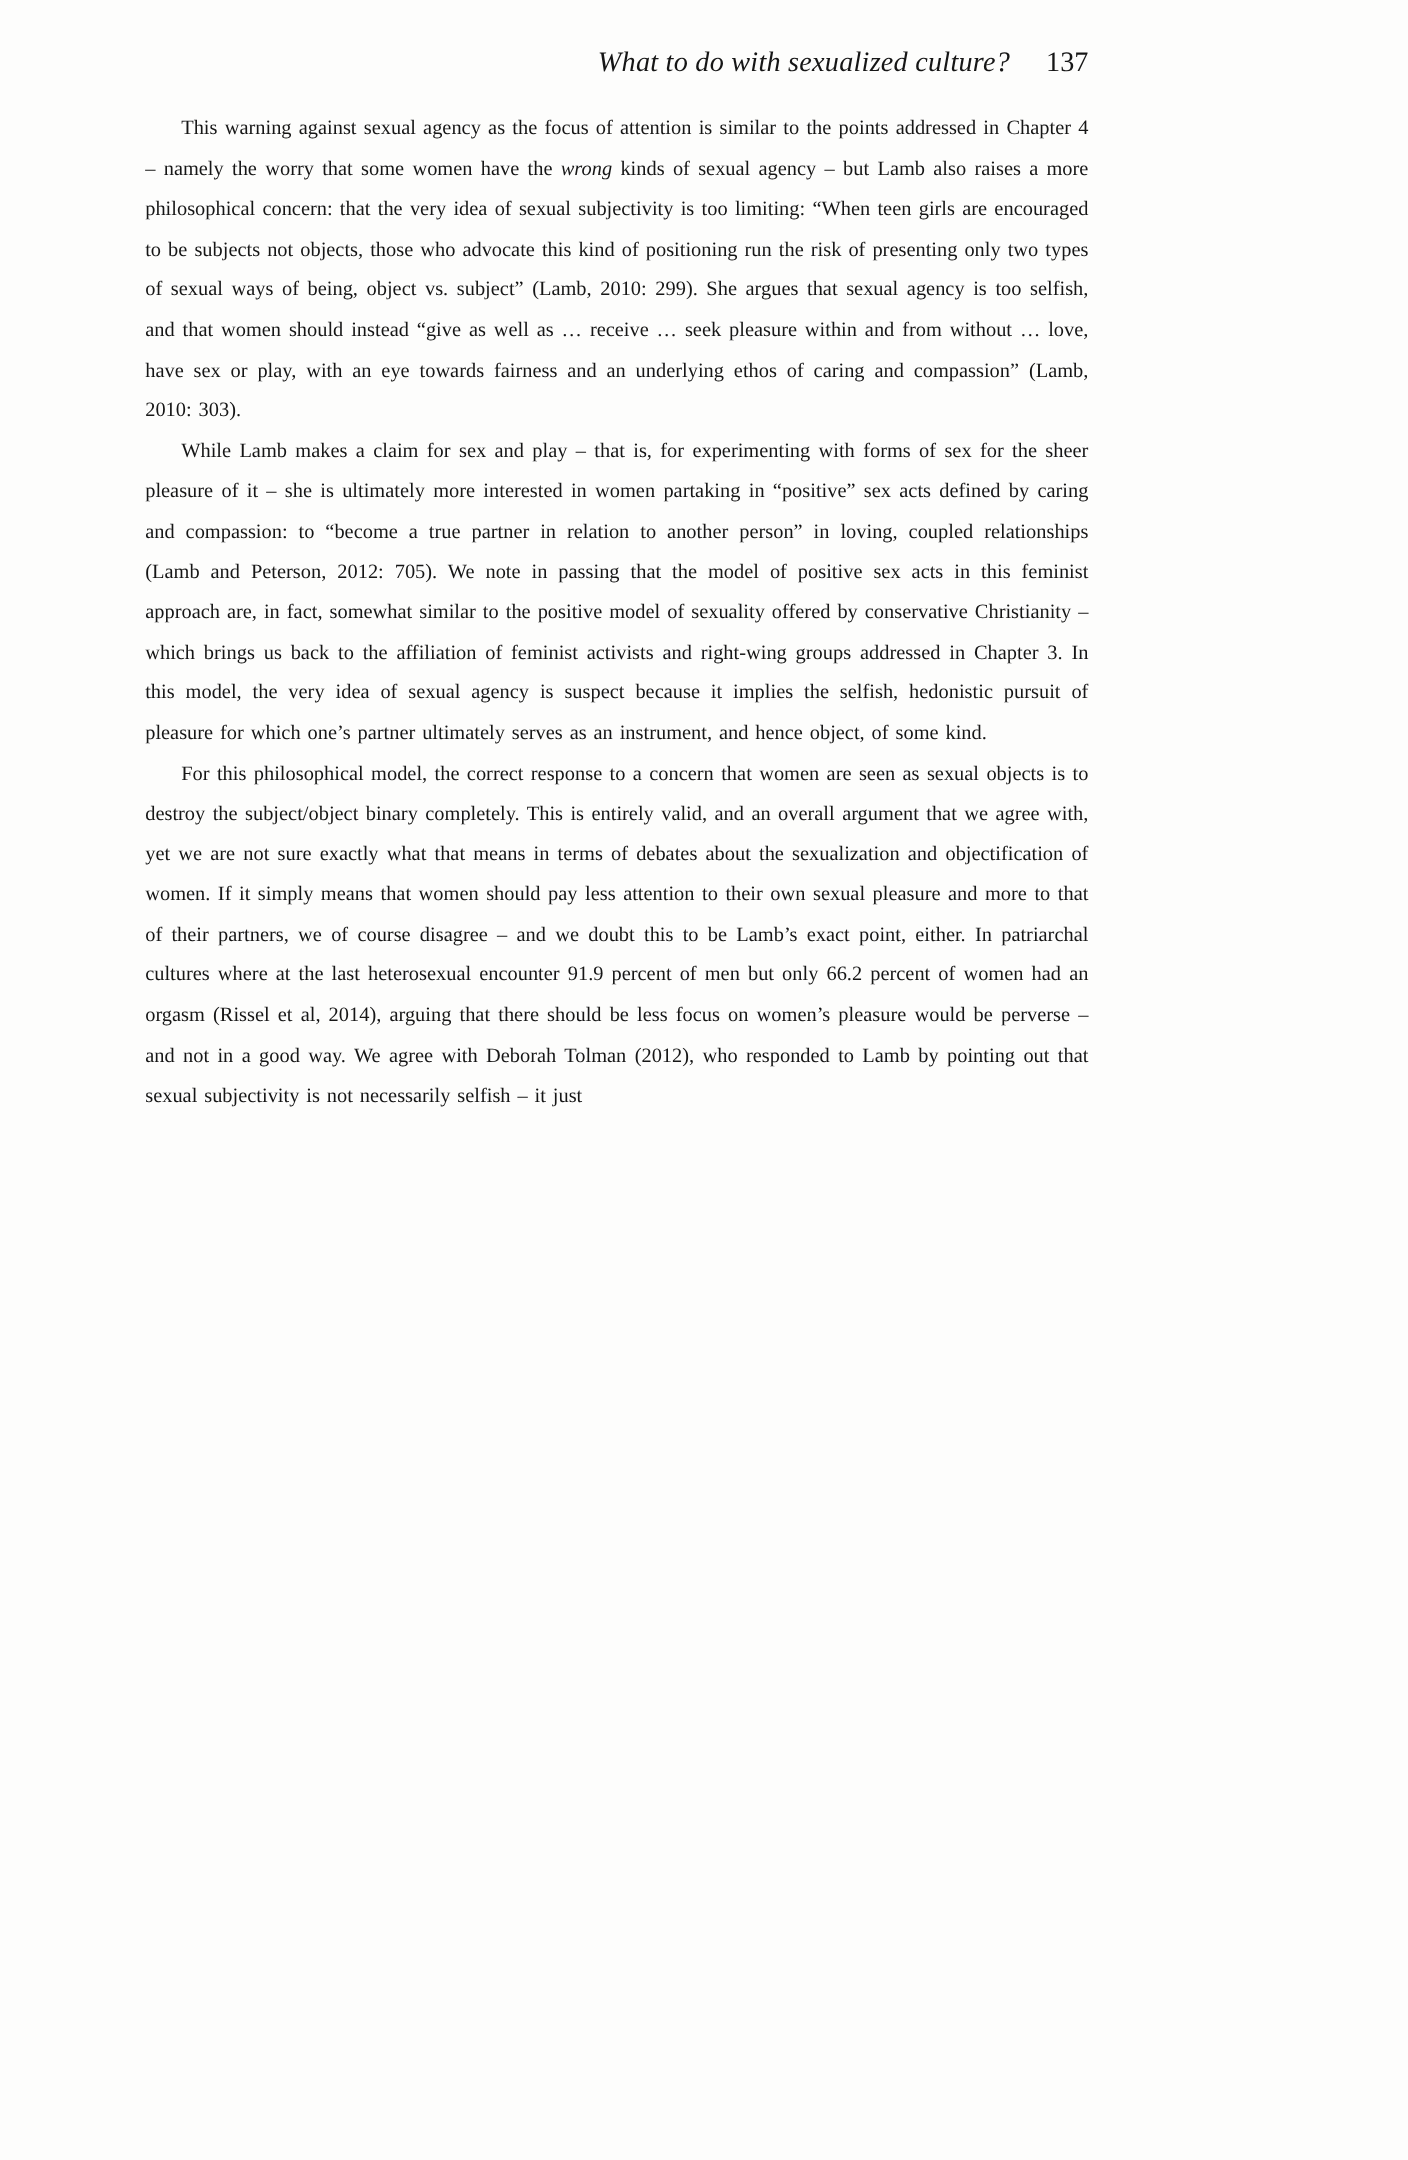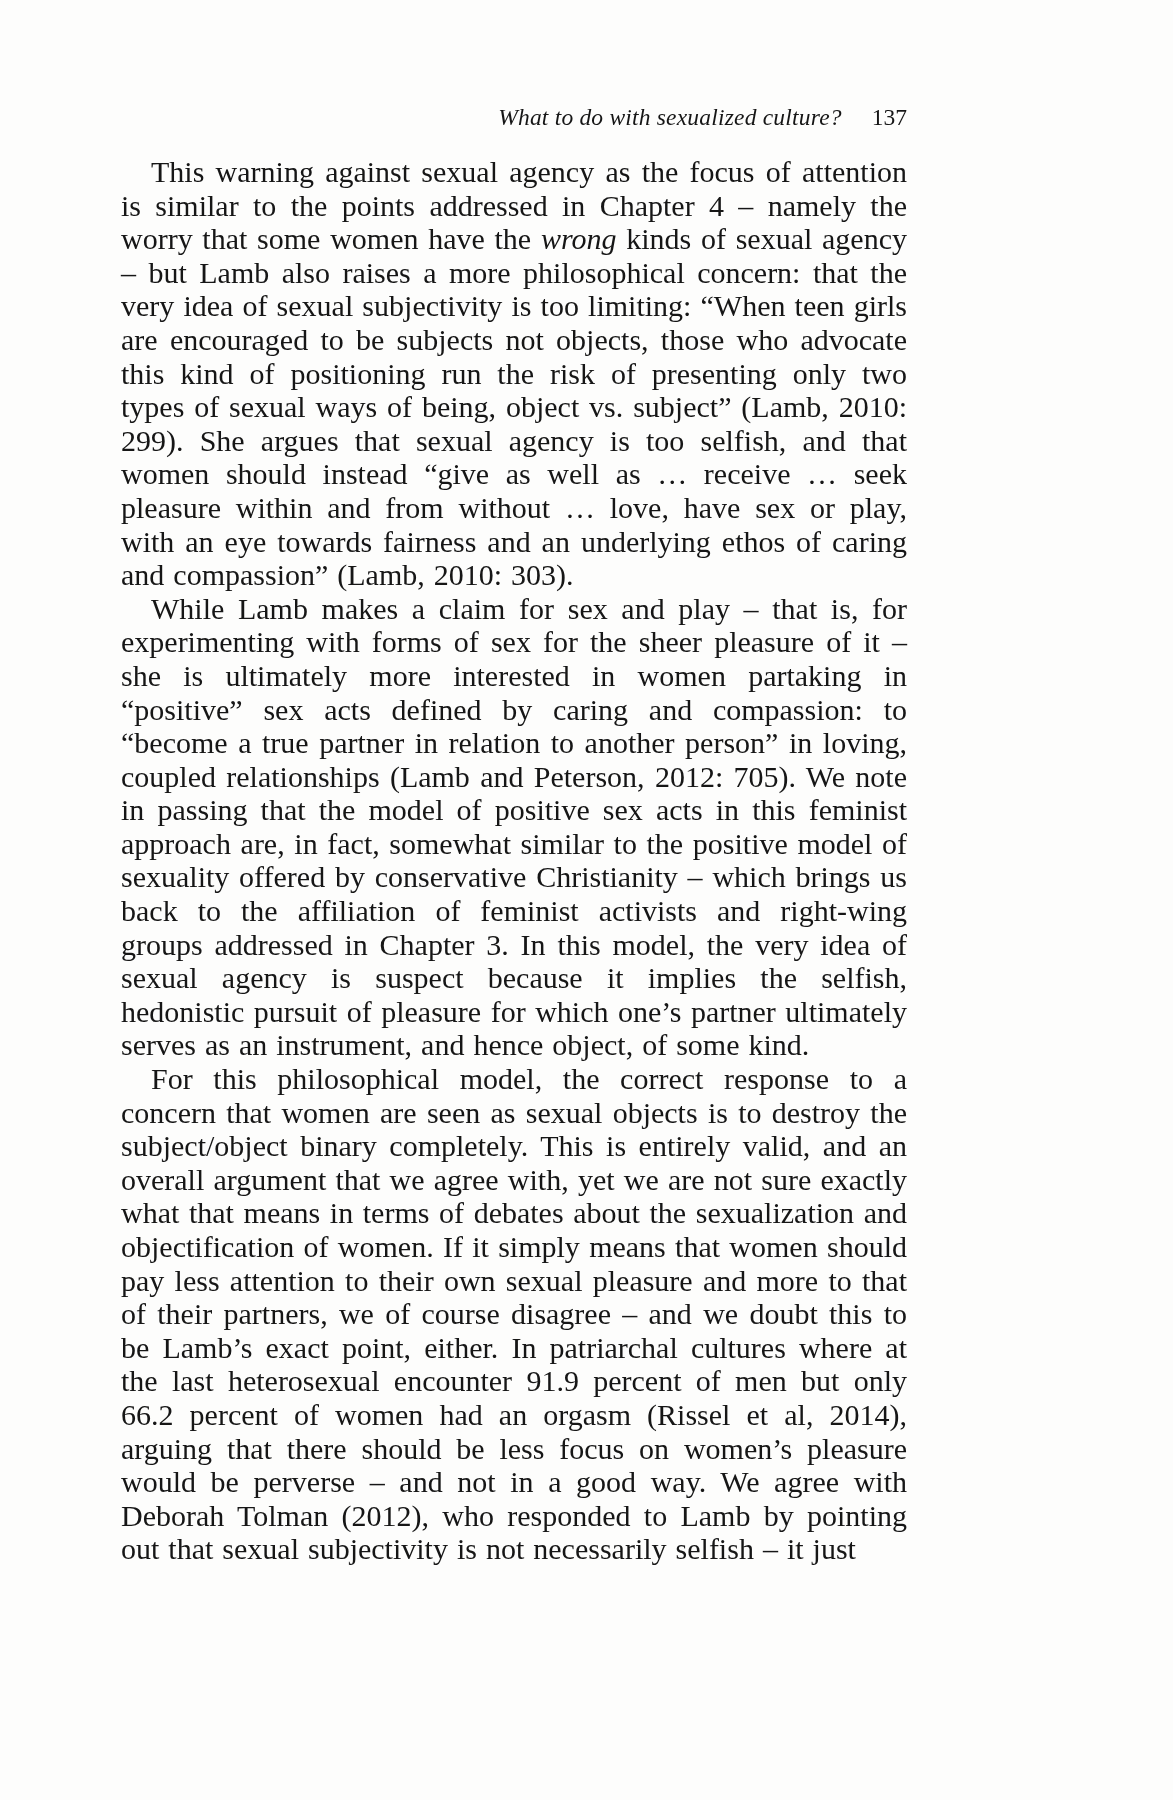--- a/index.html
+++ b/index.html
@@ -10,41 +10,41 @@
     width: 1173px;
     height: 1800px;
     background: #fdfdfc;
     font-family: "Liberation Serif", "DejaVu Serif", serif;
     color: #161616;
   }
   .page {
     box-sizing: border-box;
     width: 1173px;
     height: 1800px;
-    padding: 104px 266px 0 121px;
+    padding: 39px 266px 0 121px;
   }
   .page-header {
     display: flex;
     justify-content: flex-end;
     align-items: baseline;
     font-size: 23.5px;
     margin-bottom: 24px;
     white-space: nowrap;
   }
   .running-title {
     font-style: italic;
     letter-spacing: 0.2px;
   }
   .page-number {
     margin-left: 30px;
     font-style: normal;
   }
   .body-text p {
     margin: 0;
-    font-size: 30px;
+    font-size: 17px;
     line-height: 33.6px;
     text-align: justify;
     text-indent: 30px;
     word-spacing: 1.5px;
   }
   .body-text p em {
     font-style: italic;
   }
 </style>
 </head>

